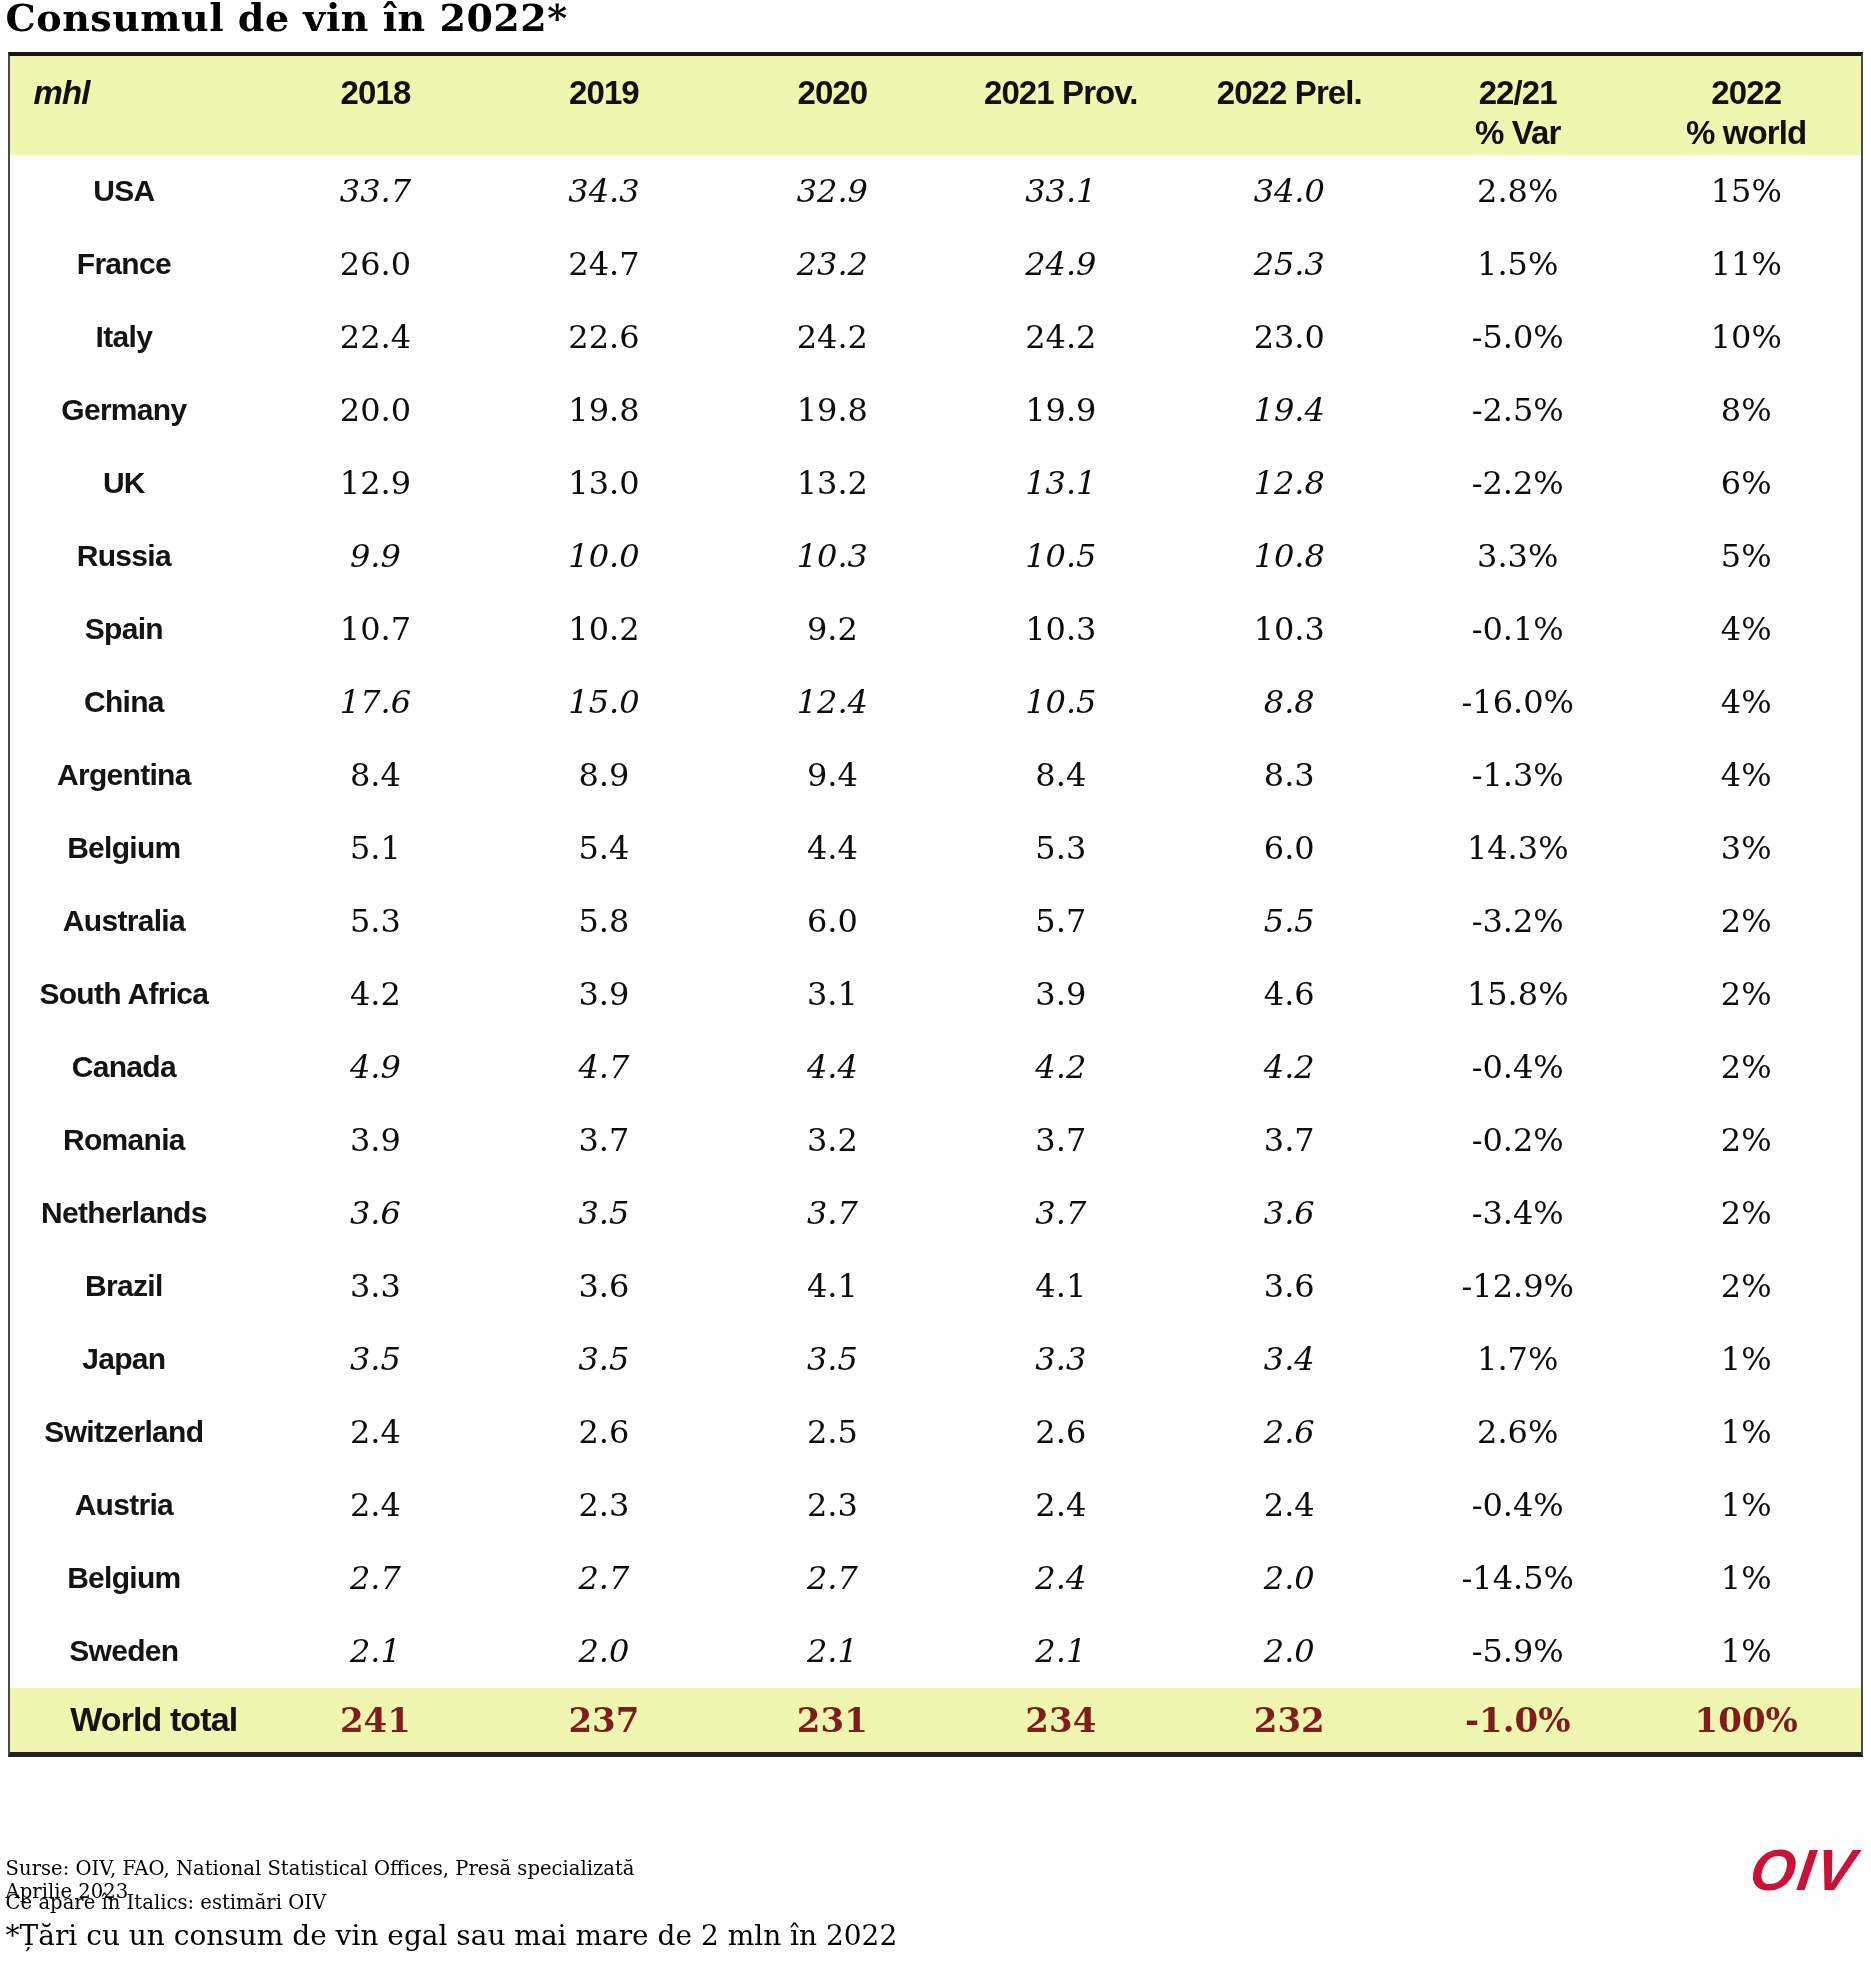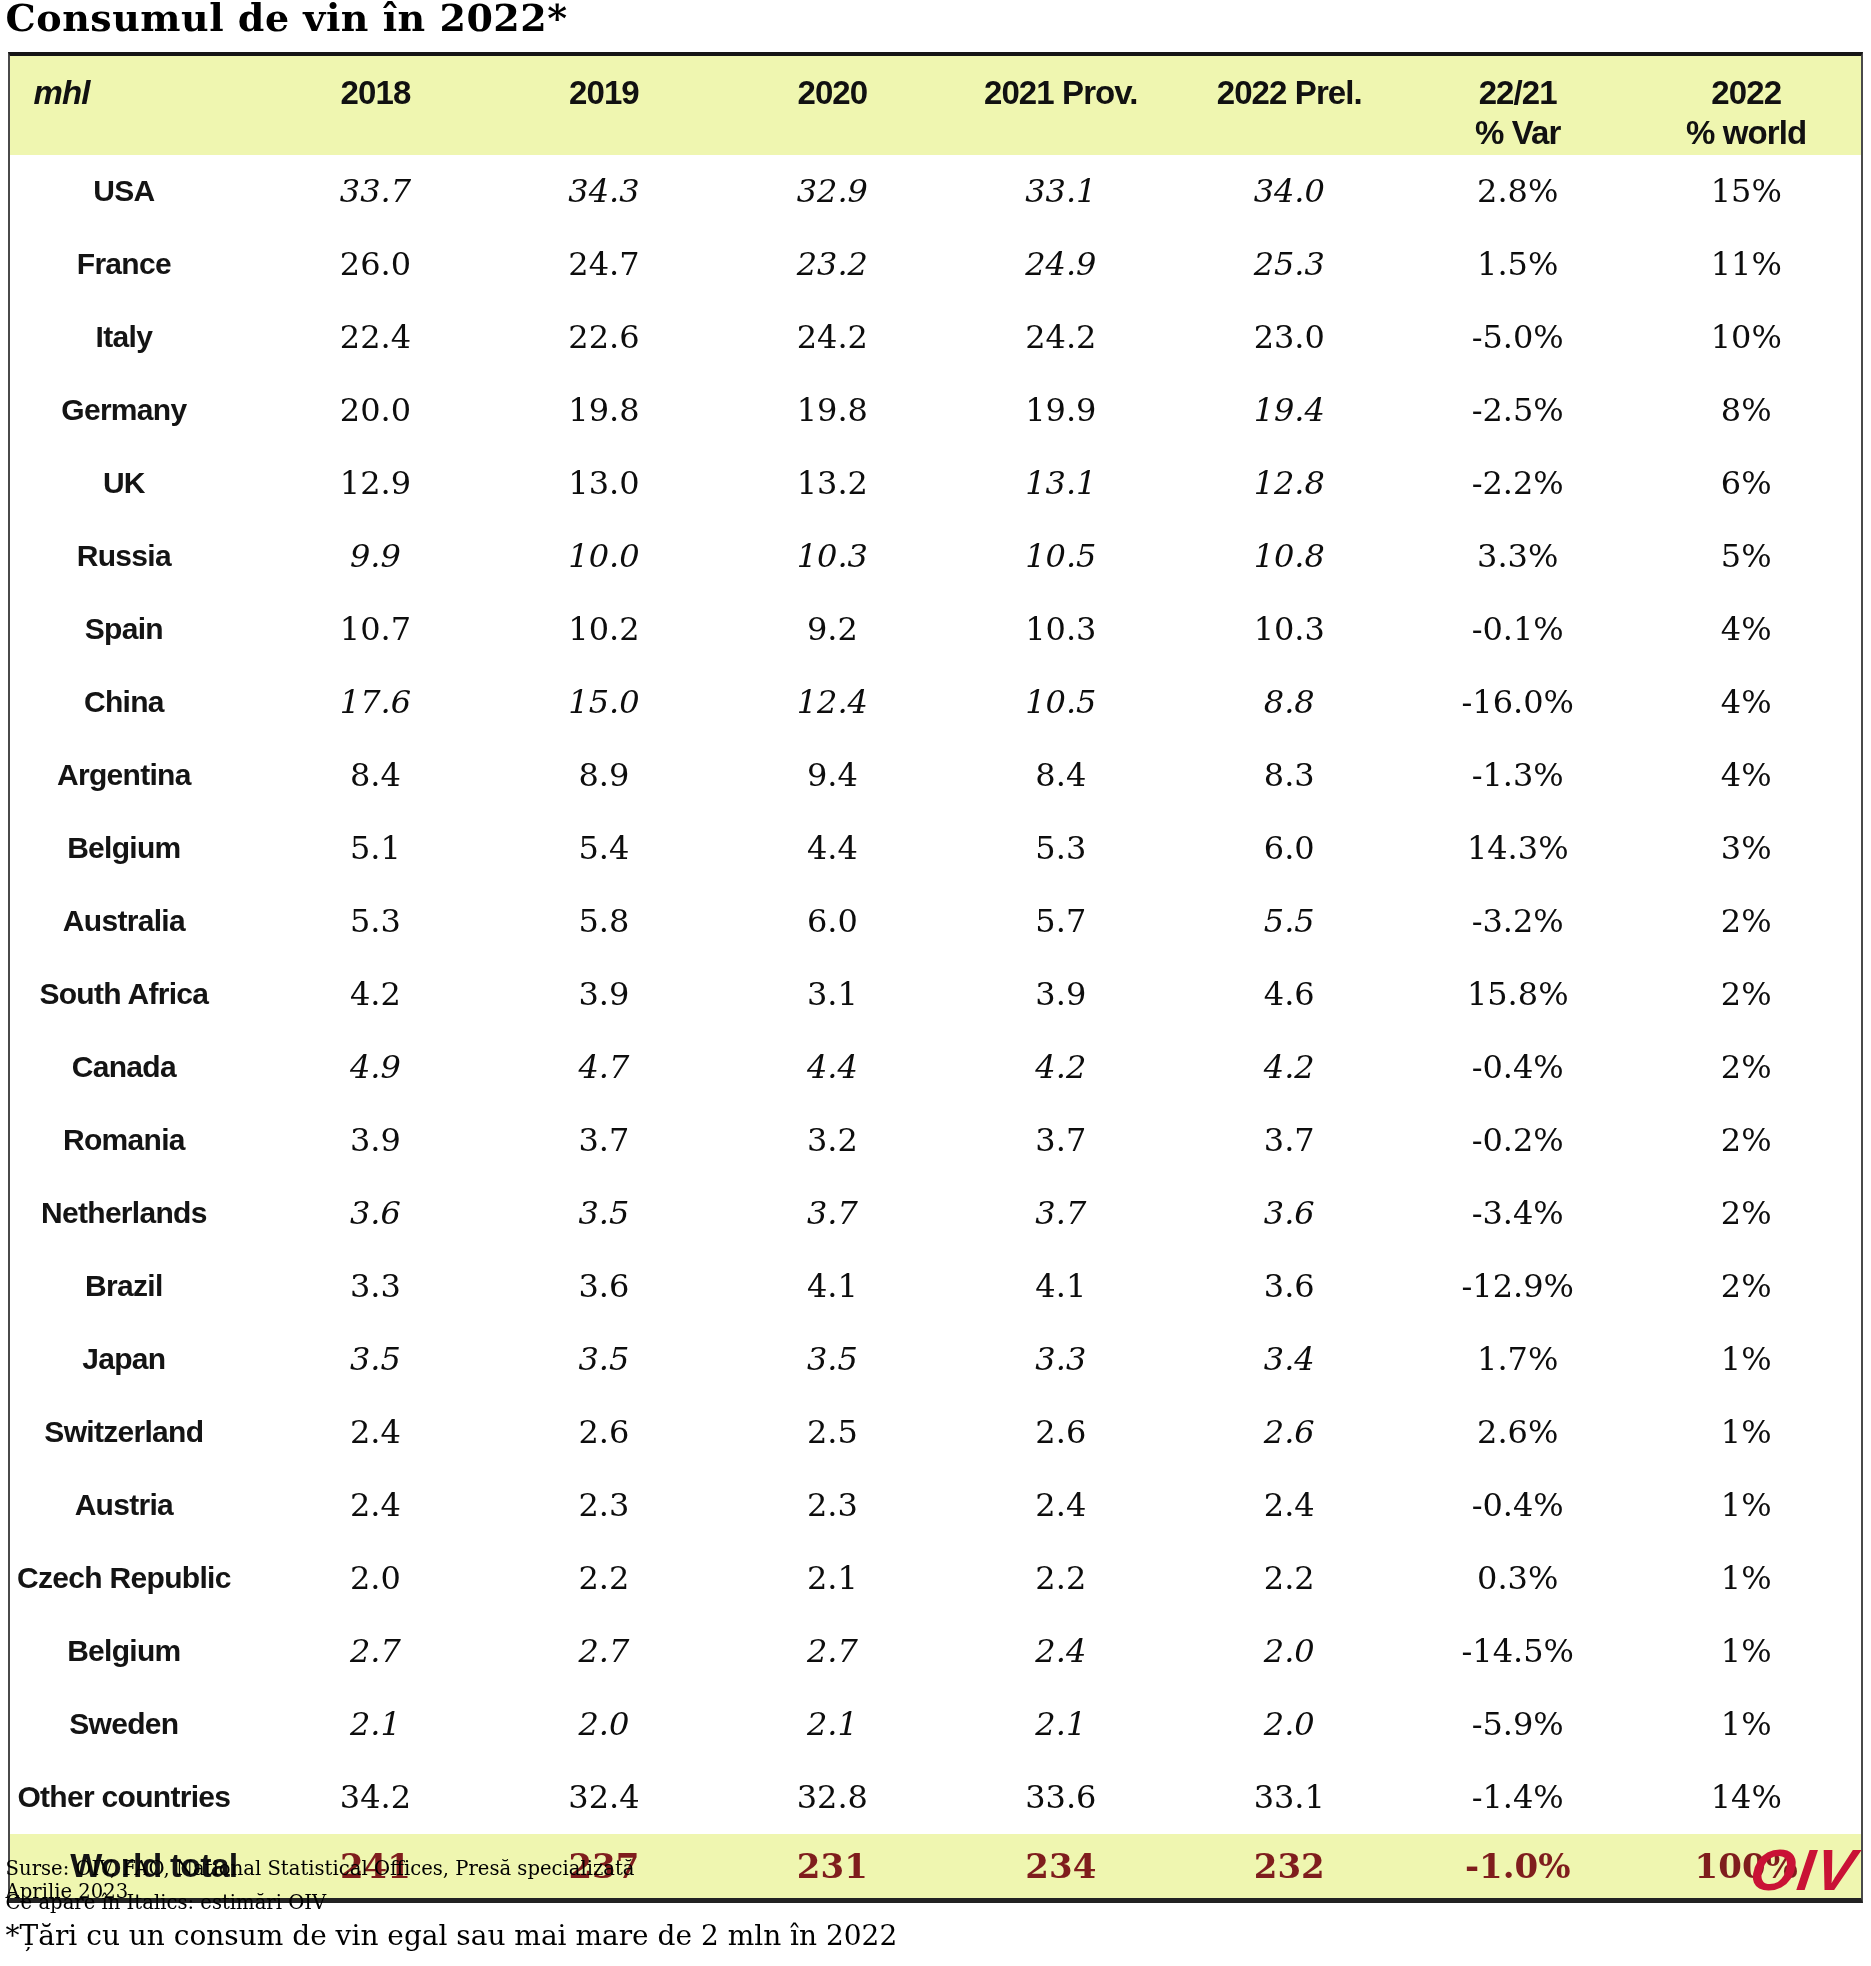--- a/index.html
+++ b/index.html
@@ -280,58 +280,38 @@
           <td class="country">Austria</td>
           <td class="val">2.4</td>
           <td class="val">2.3</td>
           <td class="val">2.3</td>
           <td class="val">2.4</td>
           <td class="val">2.4</td>
           <td class="val">-0.4%</td>
           <td class="val">1%</td>
         </tr>
         <tr>
-          <td class="country">Czech Republic</td>
-          <td class="val">2.0</td>
-          <td class="val">2.2</td>
-          <td class="val">2.1</td>
-          <td class="val">2.2</td>
-          <td class="val">2.2</td>
-          <td class="val">0.3%</td>
-          <td class="val">1%</td>
-        </tr>
-        <tr>
           <td class="country">Belgium</td>
           <td class="val italic">2.7</td>
           <td class="val italic">2.7</td>
           <td class="val italic">2.7</td>
           <td class="val italic">2.4</td>
           <td class="val italic">2.0</td>
           <td class="val">-14.5%</td>
           <td class="val">1%</td>
         </tr>
         <tr>
           <td class="country">Sweden</td>
           <td class="val italic">2.1</td>
           <td class="val italic">2.0</td>
           <td class="val italic">2.1</td>
           <td class="val italic">2.1</td>
           <td class="val italic">2.0</td>
           <td class="val">-5.9%</td>
           <td class="val">1%</td>
-        </tr>
-        <tr>
-          <td class="country">Other countries</td>
-          <td class="val">34.2</td>
-          <td class="val">32.4</td>
-          <td class="val">32.8</td>
-          <td class="val">33.6</td>
-          <td class="val">33.1</td>
-          <td class="val">-1.4%</td>
-          <td class="val">14%</td>
         </tr>
       </tbody>
     <tfoot>
       <tr id="total-row">
         <td class="country">World total</td>
       <td>241</td>
           <td>237</td>
           <td>231</td>
           <td>234</td>
           <td>232</td>

